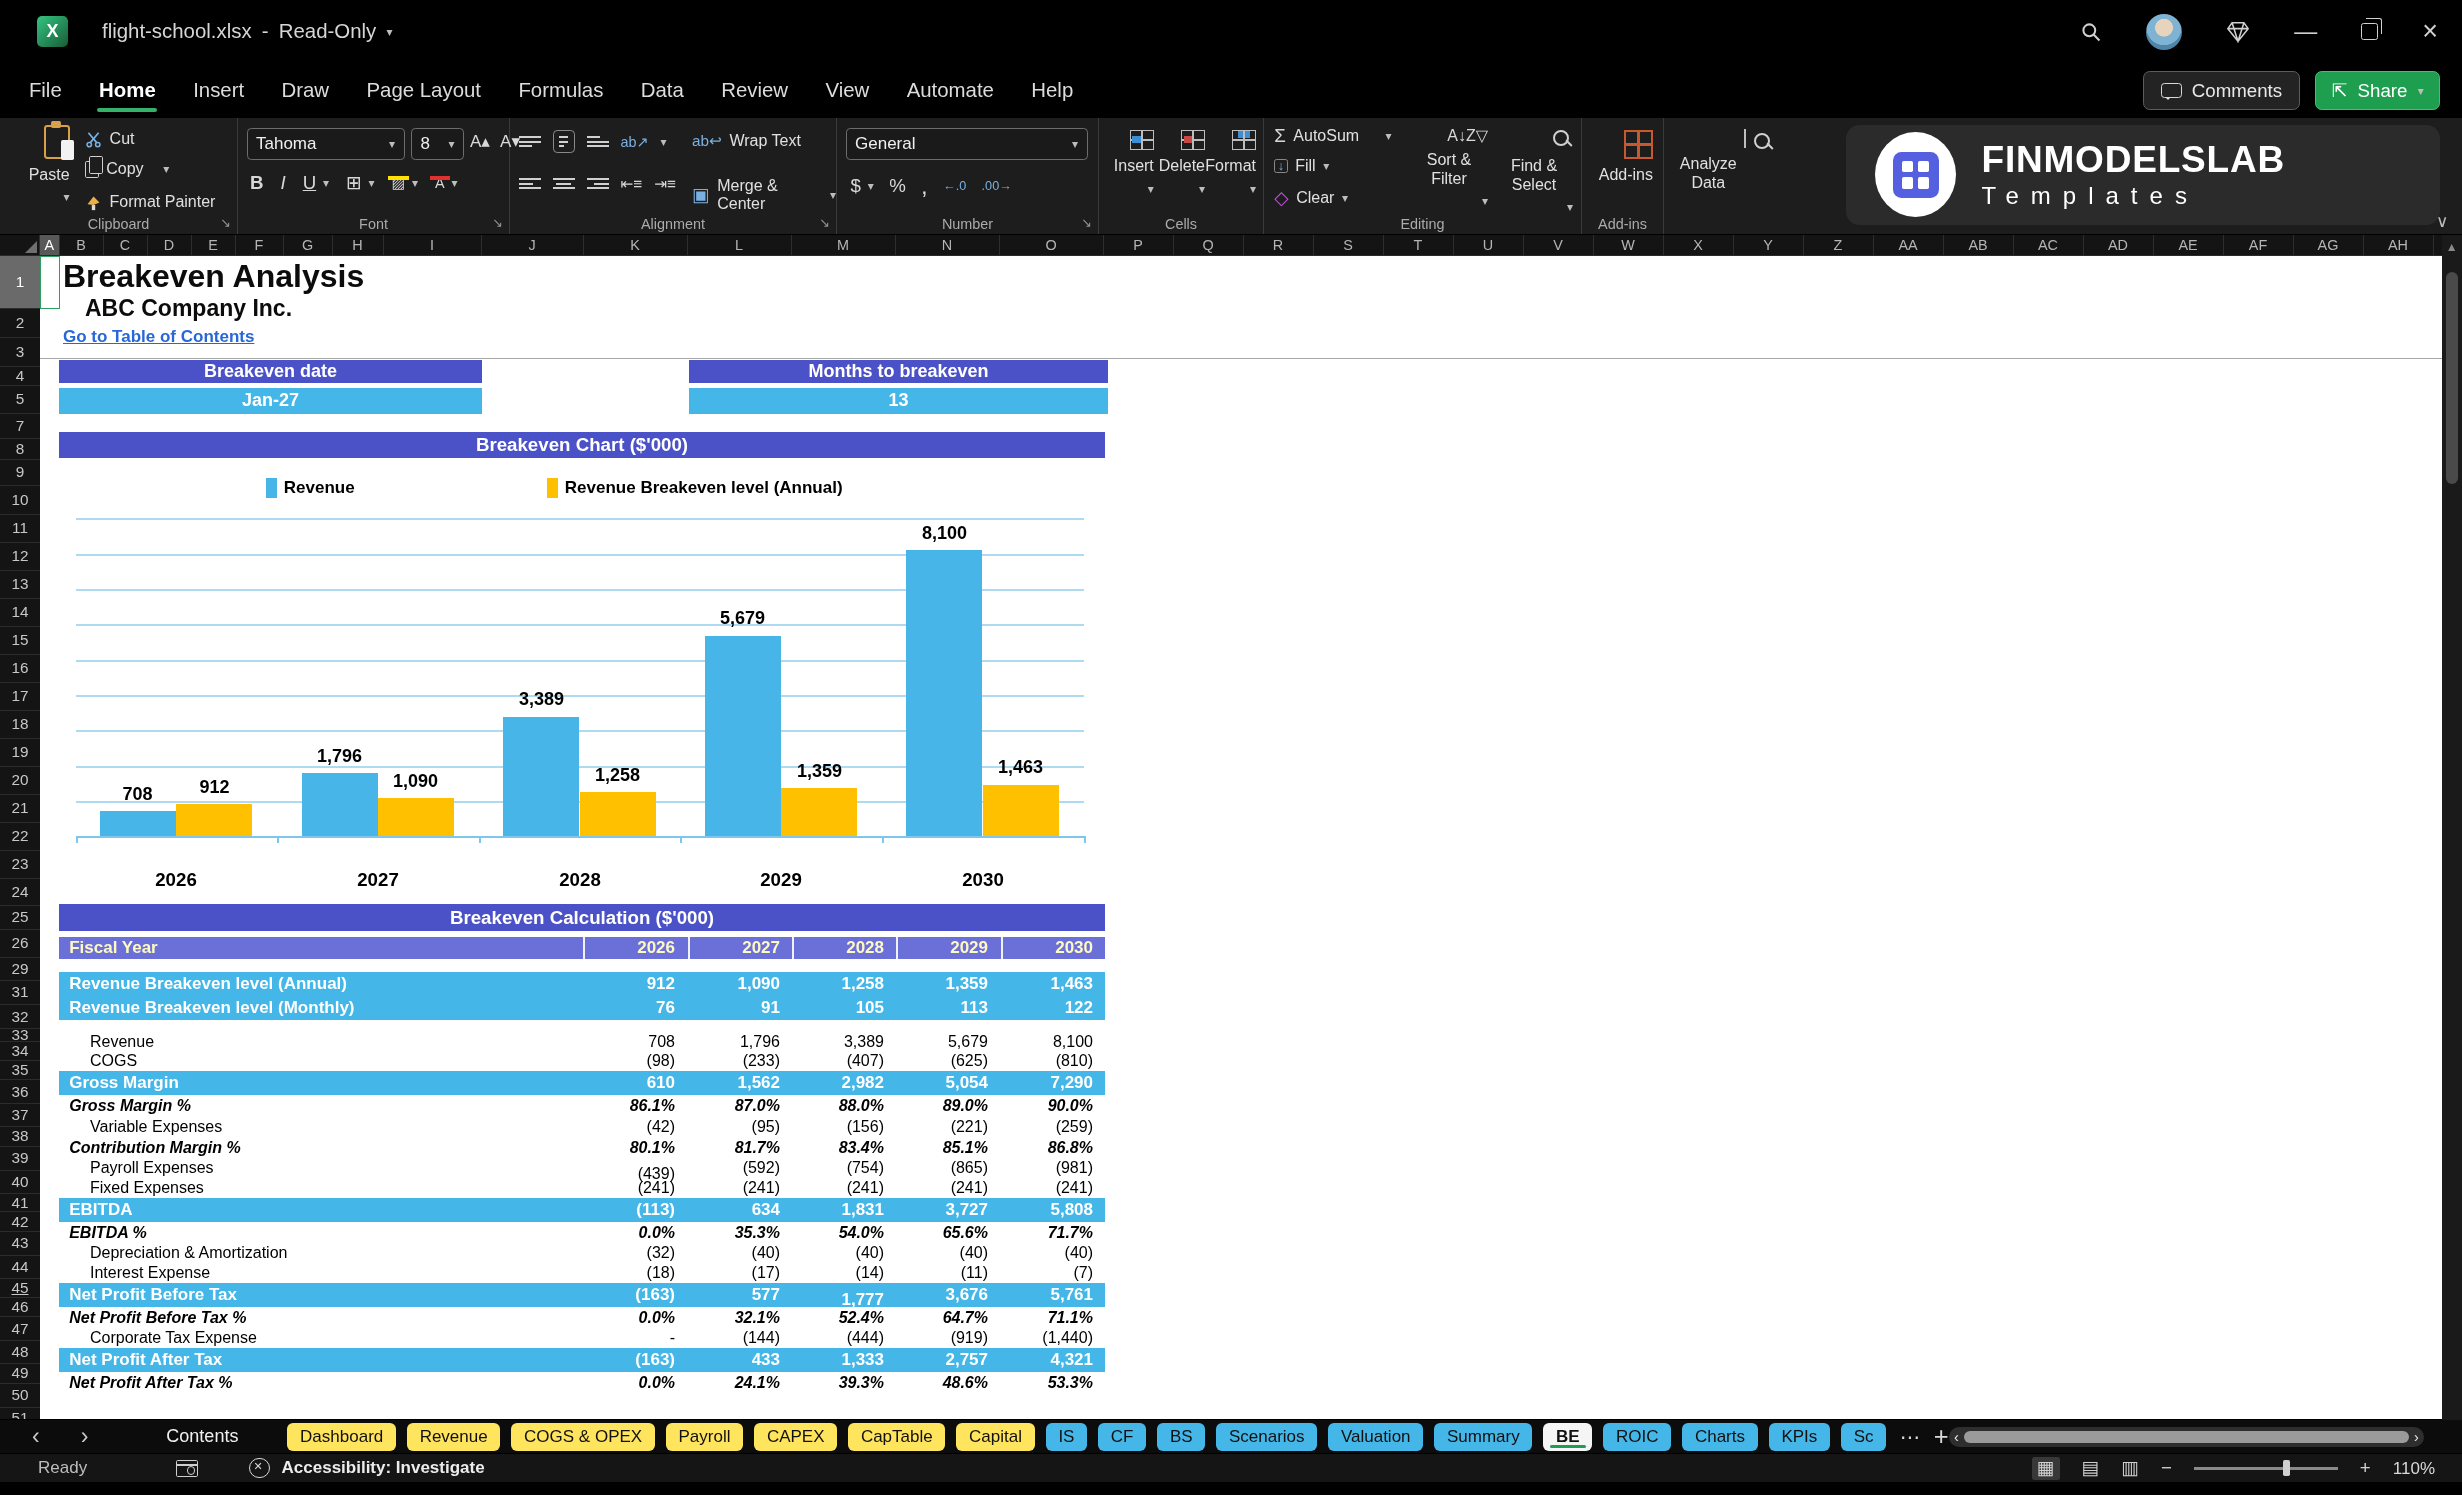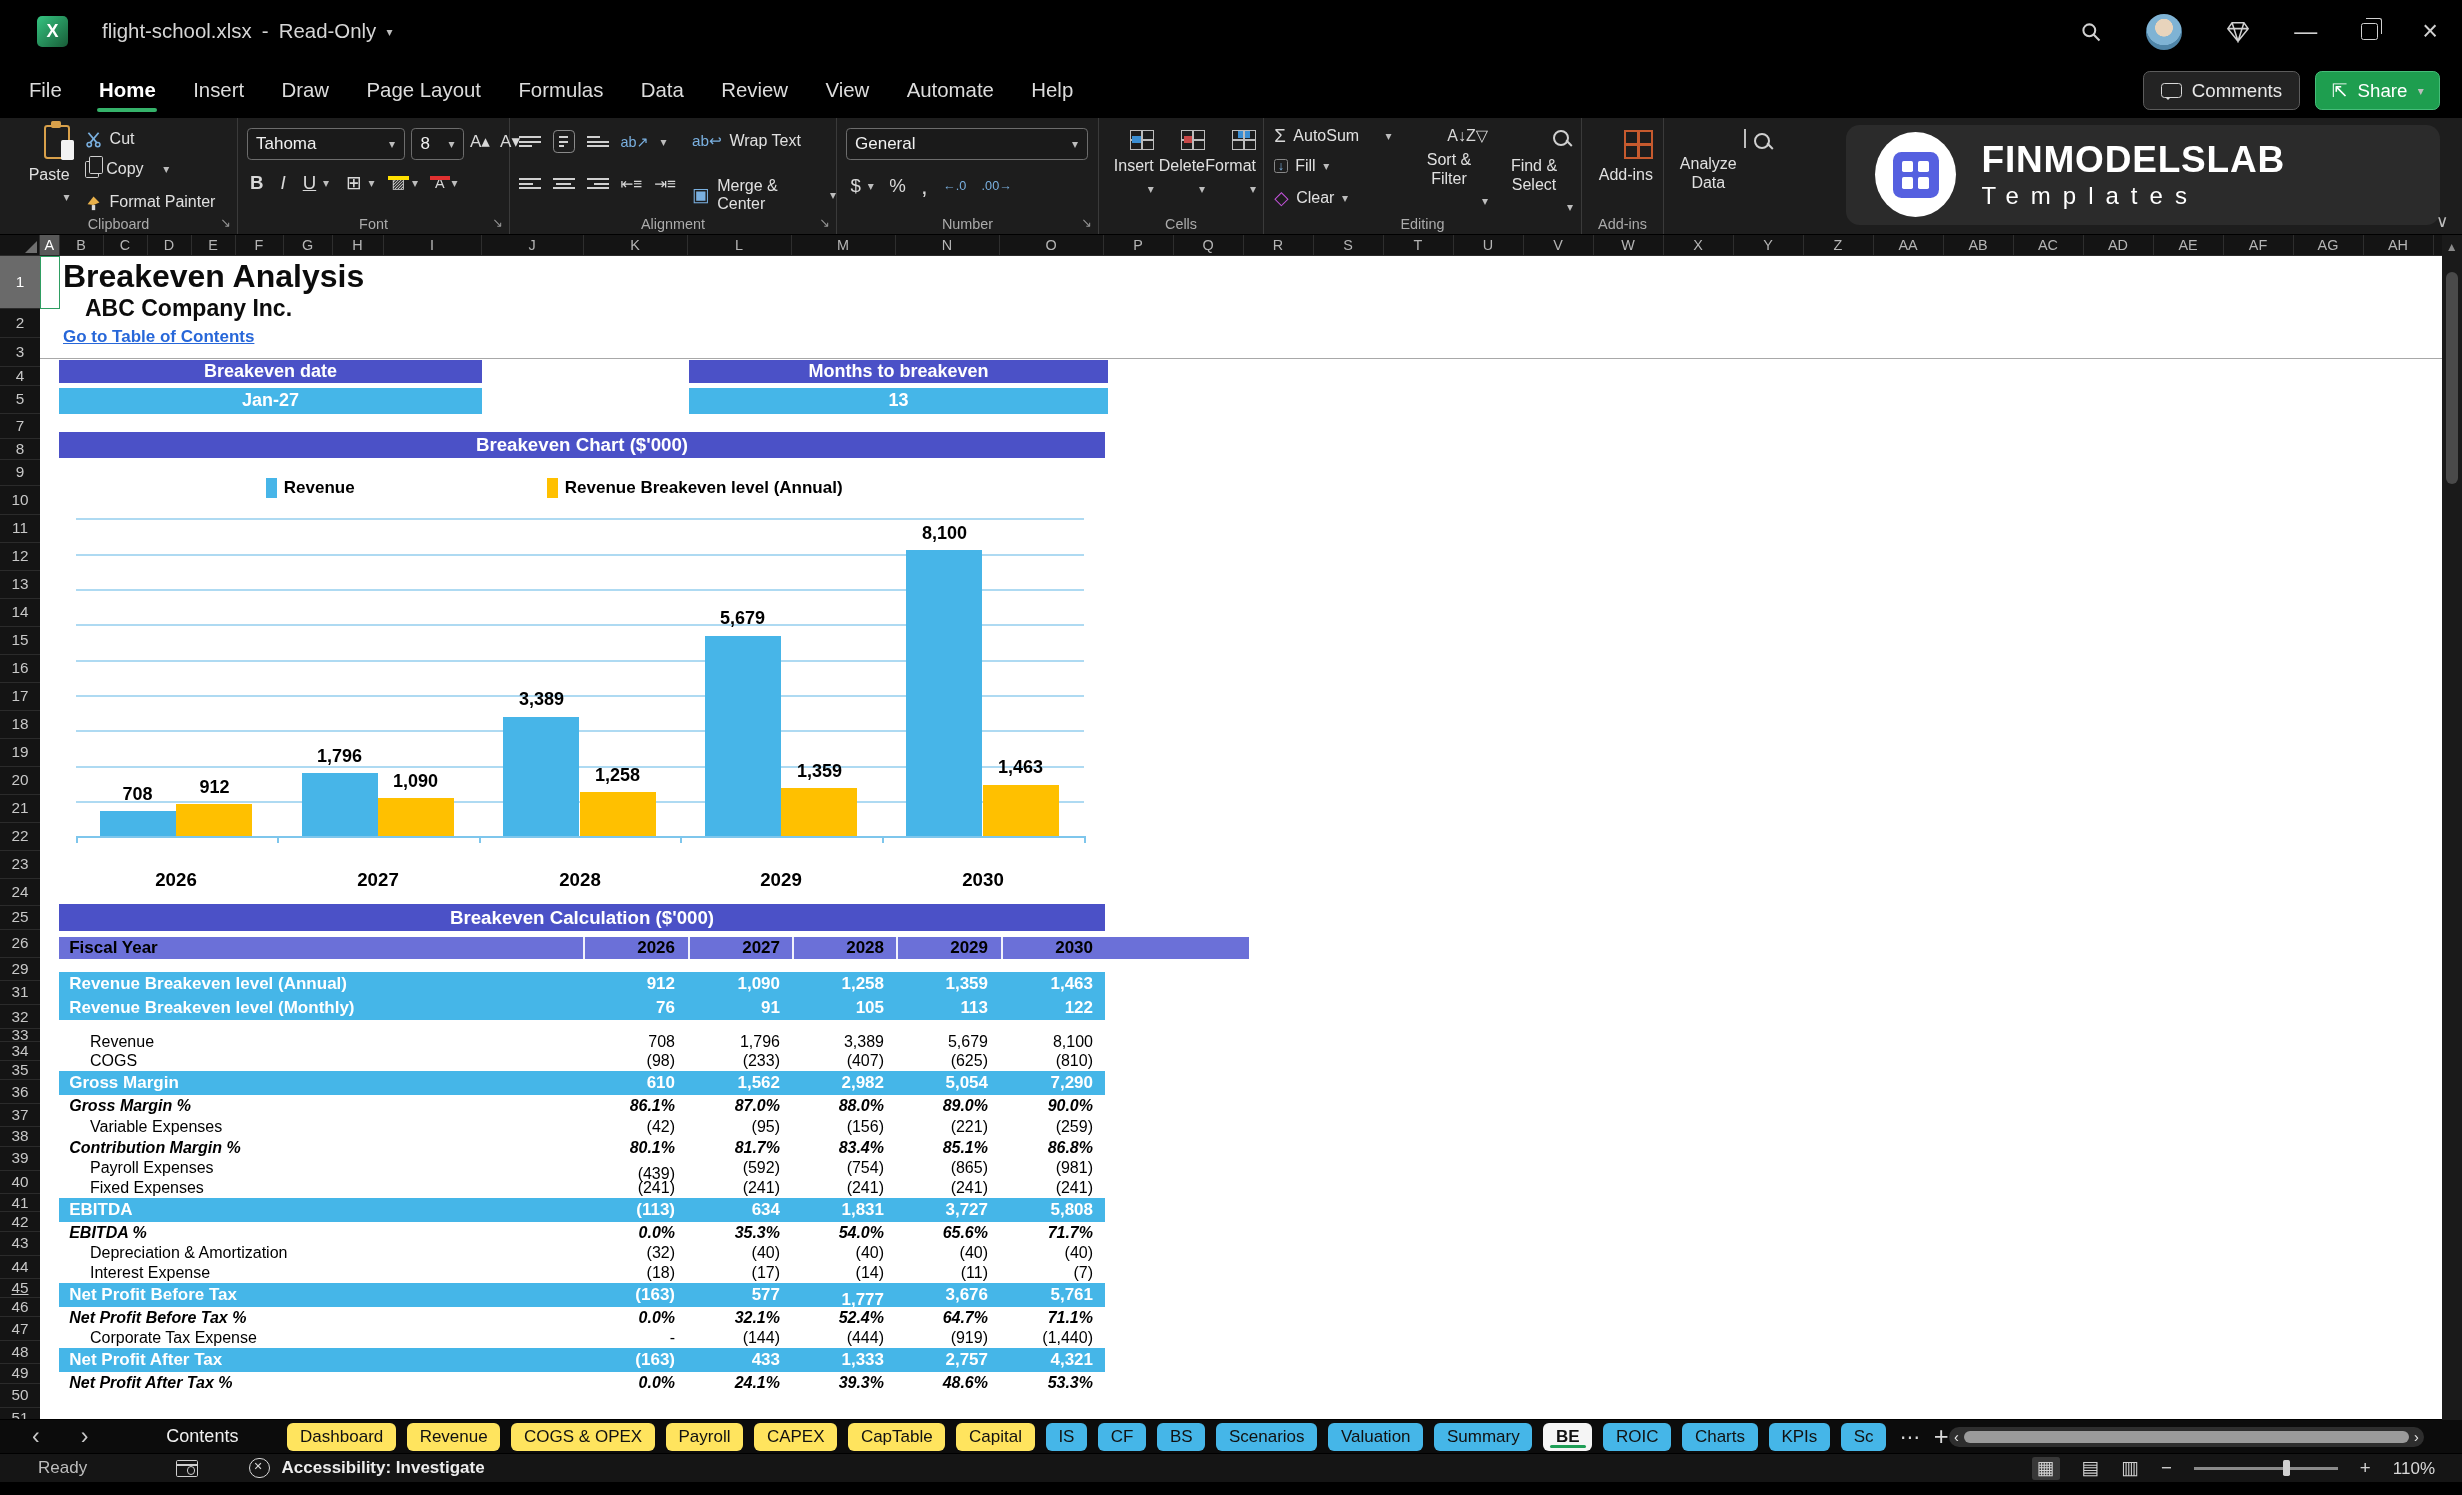--- a/index.html
+++ b/index.html
@@ -105,21 +105,21 @@
   .hdr{position:absolute;background:#4b51c7;color:#fff;font-weight:bold;display:flex;align-items:center;justify-content:center;}
   .val{position:absolute;background:#45b6e8;color:#fff;font-weight:bold;display:flex;align-items:center;justify-content:center;}
   .gline{position:absolute;height:1.7px;background:#aedaf2;}
   .axis{position:absolute;height:1.7px;background:#7ec6ec;}
   .tick{position:absolute;width:1.7px;height:6.8px;background:#7ec6ec;}
   .bar{position:absolute;}
   .barlab{position:absolute;width:127px;text-align:center;font-size:18px;font-weight:bold;color:#000;}
   .xlab{position:absolute;width:136px;text-align:center;font-size:18.7px;font-weight:bold;color:#000;}
   .leg{position:absolute;display:flex;align-items:center;gap:6.8px;font-size:17px;font-weight:bold;color:#000;}
   .leg .sw{width:11px;height:20.4px;}
-  .fyrow{position:absolute;left:59px;top:681px;width:1190px;height:22px;background:#6b70d8;color:#000000;}
+  .fyrow{position:absolute;left:59px;top:681px;width:1046px;height:22px;background:#6b70d8;color:#fef9c3;}
   .fyrow .fl{position:absolute;left:10.2px;top:0;bottom:0;display:flex;align-items:center;font-weight:bold;font-size:17px;}
   .fycell{position:absolute;top:0;bottom:0;width:104px;border-left:2.5px solid rgba(255,255,255,.9);
     display:flex;align-items:center;justify-content:flex-end;padding-right:12px;font-weight:bold;font-size:17px;}
   #tblrows{position:absolute;left:59px;top:716px;width:1046px;}
   .trow{position:relative;width:100%;}
   .trow .lab{position:absolute;top:0;bottom:0;display:flex;align-items:center;}
   .trow .cv{position:absolute;top:0;bottom:0;width:104px;display:flex;align-items:center;justify-content:flex-end;padding-right:12px;}
   .trow.highlight{background:#45b6e8;color:#fff;font-weight:bold;font-size:17px;}
   .trow.highlight .lab{left:10.2px;}
   .trow.item{color:#000;font-size:16px;}

